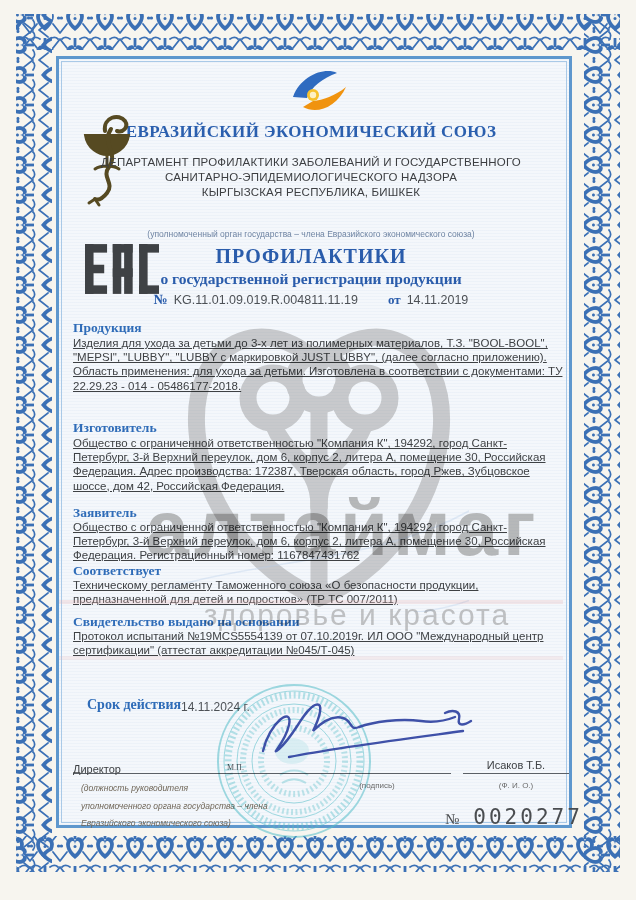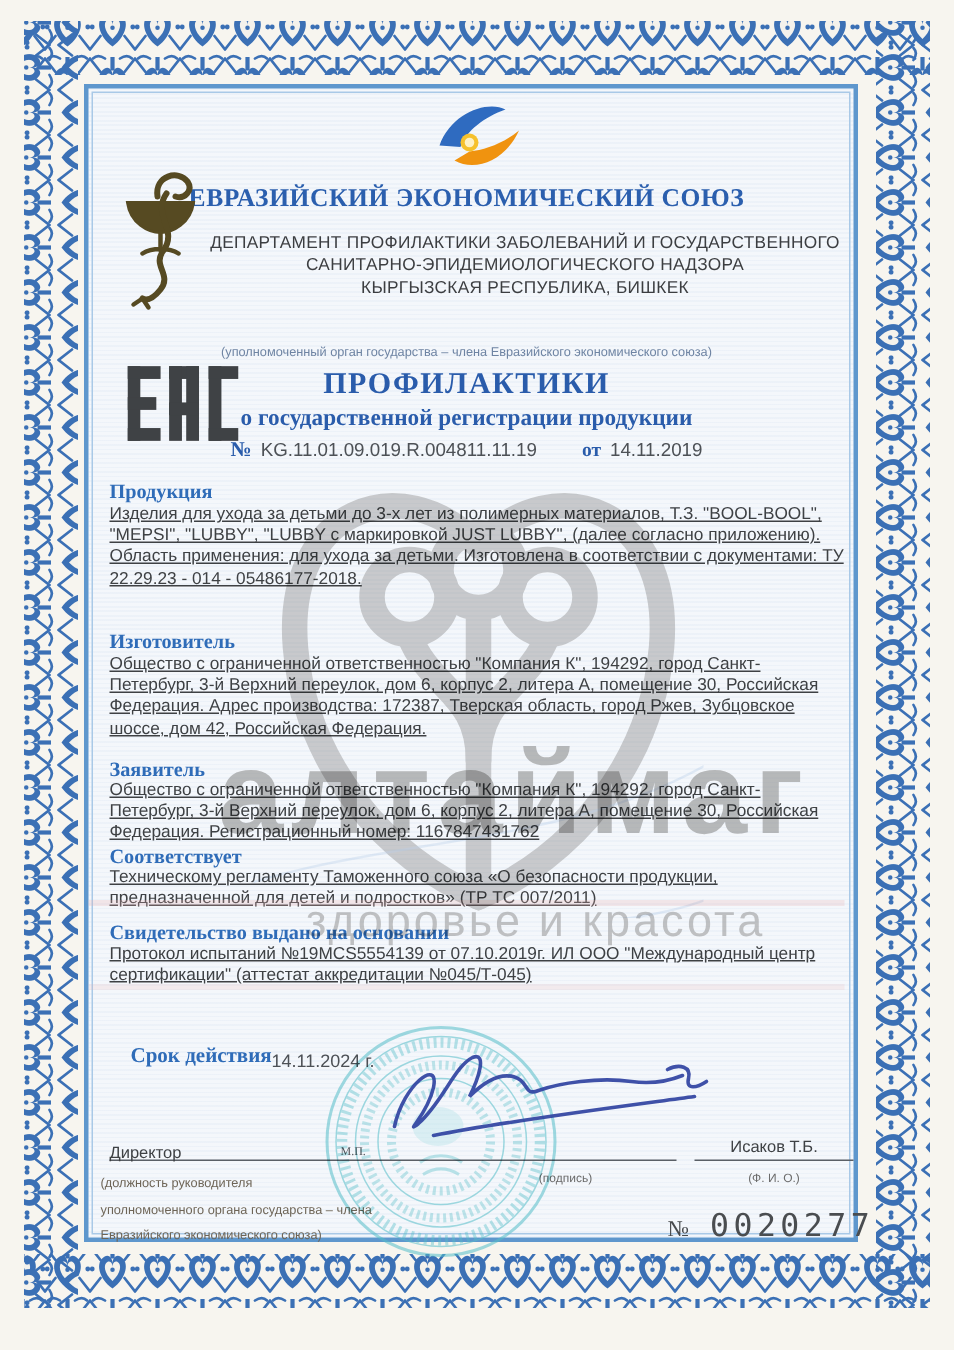--- a/index.html
+++ b/index.html
@@ -9,21 +9,21 @@
   .border-svg{position:absolute;left:0;top:0;z-index:1;}
   .frame{position:absolute;left:56px;top:56px;width:510px;height:766px;
          border:3px solid #5e97cd;z-index:2;
          background:
            repeating-linear-gradient(0deg, rgba(170,195,225,.10) 0 1px, rgba(255,255,255,0) 1px 3px),
            #f4f7fb;}
   .frame-inner{position:absolute;left:2px;top:2px;right:2px;bottom:2px;border:1px solid #a9c9e7;}
   .content{position:absolute;left:59px;top:59px;width:504px;height:760px;z-index:3;}
   .centered{left:0;width:100%;text-align:center;}
   .union-title{font:bold 17px "Liberation Serif",serif;color:#2b5fae;letter-spacing:.4px;}
-  .dept{font:11.5px "Liberation Sans",sans-serif;line-height:15px;color:#3c3e41;letter-spacing:.2px;margin-left:39px;}
+  .dept{font:11.5px "Liberation Sans",sans-serif;line-height:15px;color:#3c3e41;letter-spacing:.2px;}
   .auth-note{font:8.5px "Liberation Sans",sans-serif;color:#6e84a3;}
   .doc-title1{font:bold 20px "Liberation Serif",serif;color:#2a5cab;letter-spacing:1px;}
   .doc-title2{font:bold 15.5px "Liberation Serif",serif;color:#2a5cab;}
   .numrow{font:12.5px "Liberation Sans",sans-serif;color:#4d5156;}
   .numsign{font:bold 14px "Liberation Serif",serif;color:#2a5cab;margin-right:6px;}
   .fromlbl{font:bold 13px "Liberation Serif",serif;color:#2a5cab;margin:0 6px 0 30px;}
   .sec-head{font:bold 13.5px "Liberation Serif",serif;color:#2f6cb8;}
   .sec-body{font:11.5px "Liberation Sans",sans-serif;line-height:14.2px;color:#3e4144;width:490px;text-decoration:underline;}
   .validity-lbl{font:bold 14px "Liberation Serif",serif;color:#2f6cb8;}
   .validity-date{font:12px "Liberation Sans",sans-serif;color:#4d5156;}
@@ -160,21 +160,21 @@
     <div class="abs sig-line" style="left:14px;top:700px;width:378px;height:14px;">
       <span class="sig-label">Директор</span>
     </div>
     <div class="abs sig-line sig-label" style="left:404px;top:700px;width:106px;height:14px;text-align:center;">Исаков Т.Б.</div>
 
     <div class="abs mp-note" style="left:168px;top:704px;">М.П.</div>
 
     <div class="abs under-note" style="left:258px;top:722px;width:120px;">(подпись)</div>
     <div class="abs under-note" style="left:400px;top:722px;width:114px;">(Ф. И. О.)</div>
 
-    <div class="abs small-print" style="left:8px;top:721px;">
+    <div class="abs small-print" style="left:22px;top:721px;font-style:italic;">
       <div>(должность руководителя</div>
       <div>уполномоченного органа государства – члена</div>
       <div>Евразийского экономического союза)</div>
     </div>
 
     <div class="abs serial" style="left:386px;top:746px;">
       <span class="serial-sign">№</span>
       <span class="serial-num">0020277</span>
     </div>
 

